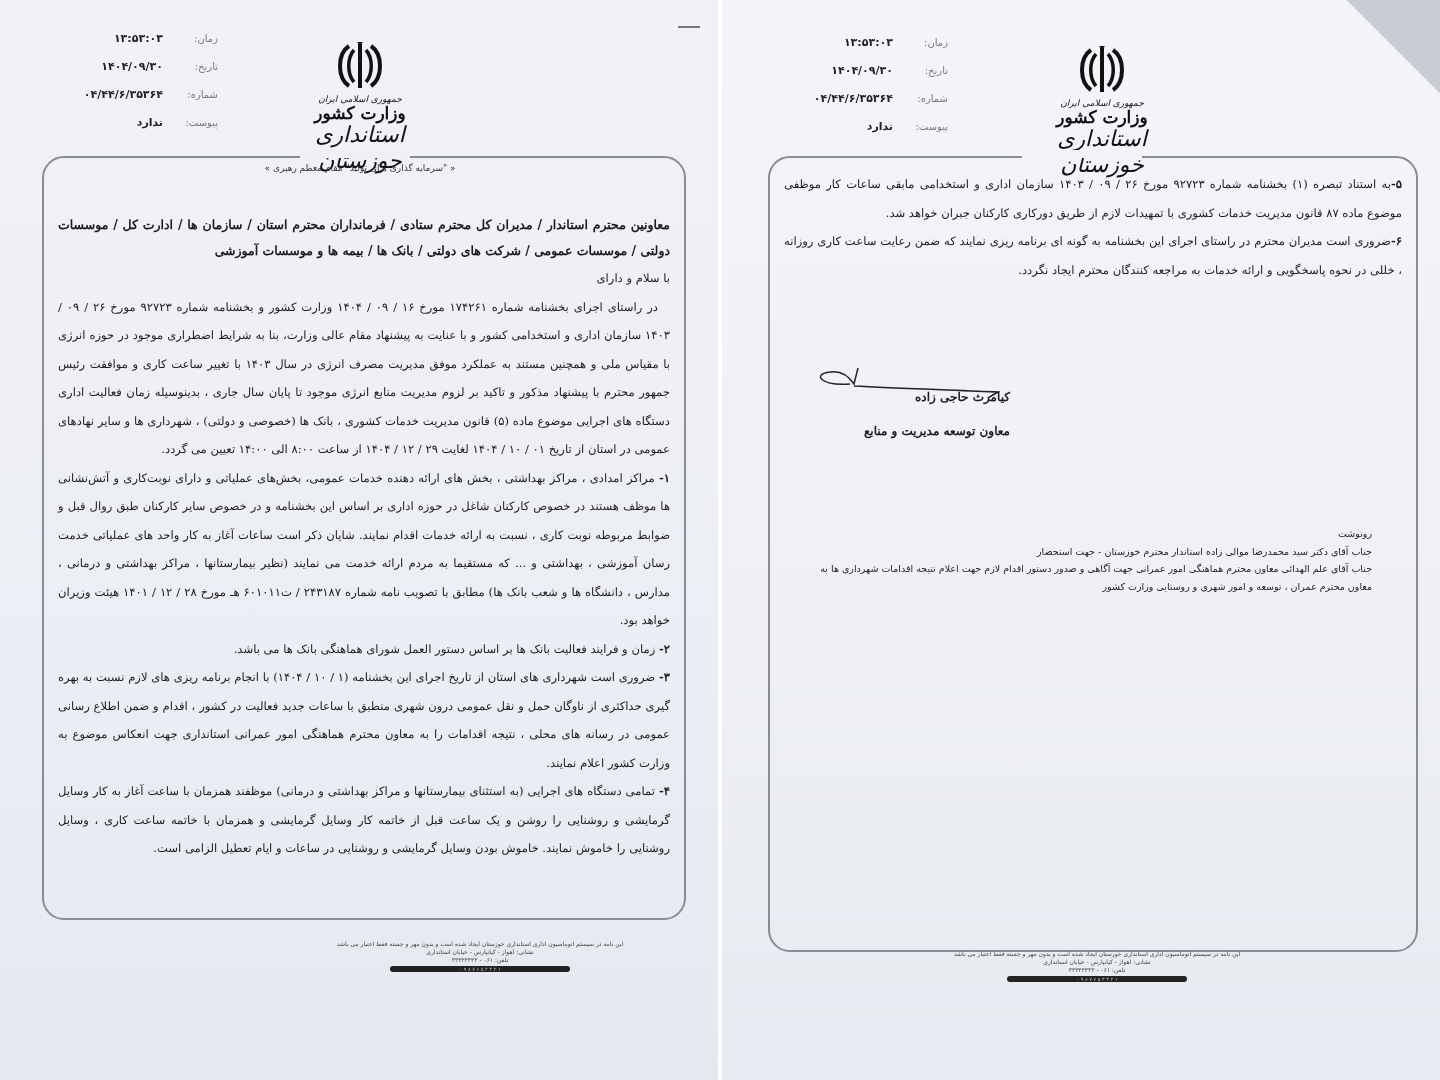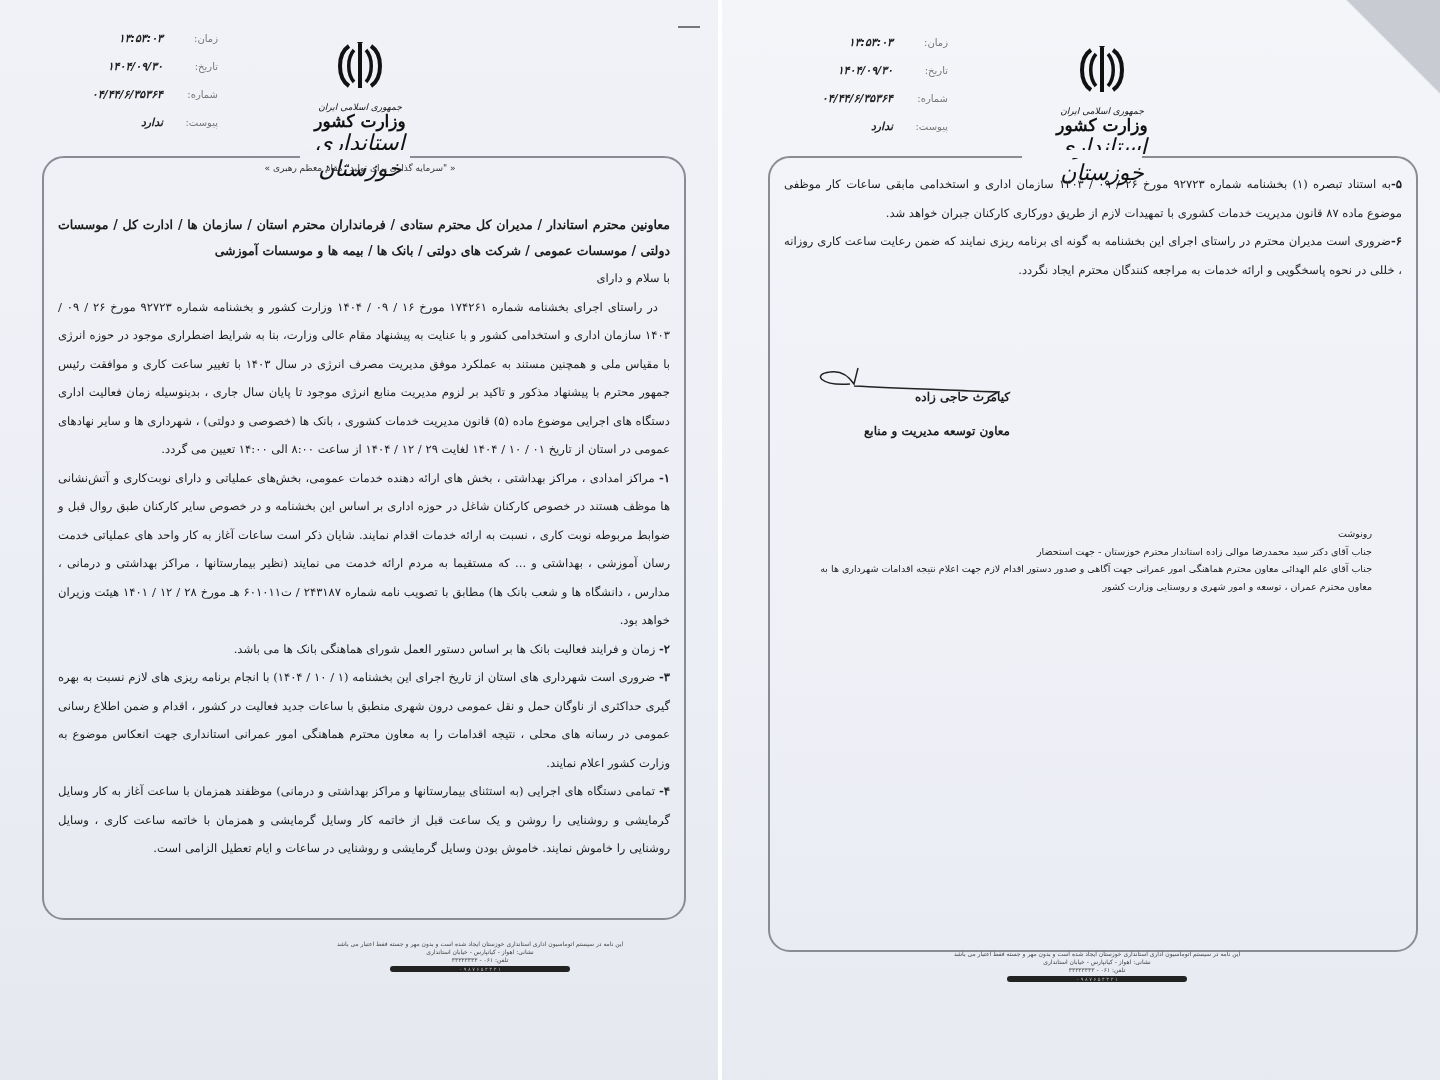--- a/index.html
+++ b/index.html
@@ -7,25 +7,25 @@
   .page{position:absolute;top:0;height:1080px;background:linear-gradient(180deg,#f1f2f7 0%,#eceef5 60%,#e6e8f0 100%);overflow:hidden;}
   #page-left{left:0;width:718px;}
   #page-right{left:722px;width:718px;background:linear-gradient(180deg,#f4f5f9 0%,#eef0f6 60%,#e8eaf1 100%);}
   .gap{position:absolute;left:718px;top:0;width:4px;height:1080px;background:#ffffff;}
   .corner-fold{position:absolute;right:0;top:0;width:120px;height:100px;background:linear-gradient(225deg,#c9cbd3 0%,#c9cbd3 42%,transparent 43%);}
   .top-scratch{position:absolute;right:18px;top:26px;width:22px;height:2px;background:#777;}
 
   .meta{position:absolute;direction:rtl;font-size:11px;color:#333;}
   .meta .row{display:flex;align-items:baseline;height:28px;}
   .meta .lbl{width:55px;color:#777;font-size:10px;}
-  .meta .val{font-weight:bold;font-size:11px;color:#222;direction:ltr;unicode-bidi:plaintext;font-style:italic;}
+  .meta .val{font-weight:bold;font-size:11px;color:#222;direction:ltr;unicode-bidi:plaintext;}
 
   .emblem{position:absolute;text-align:center;direction:rtl;color:#111;}
   .emblem svg{display:block;margin:0 auto;}
-  .emblem .rep{font-size:9px;font-style:italic;margin-top:10px;}
+  .emblem .rep{font-size:9px;font-style:italic;margin-top:2px;}
   .emblem .min{font-size:17px;font-weight:bold;font-family:"DejaVu Serif",serif;line-height:18px;}
   .emblem .gov{font-size:22px;font-weight:normal;font-family:"DejaVu Serif",serif;line-height:26px;font-style:italic;}
 
   .frame{position:absolute;border:2px solid #8a8c93;border-radius:22px;}
   .frame-gap-top{position:absolute;height:8px;}
 
   .slogan{position:absolute;direction:rtl;font-size:9px;color:#333;text-align:center;}
 
   .body{position:absolute;direction:rtl;text-align:justify;color:#1c1c1c;font-family:"DejaVu Serif",serif;}
   .addressee{font-weight:bold;font-size:12.5px;line-height:26px;}

